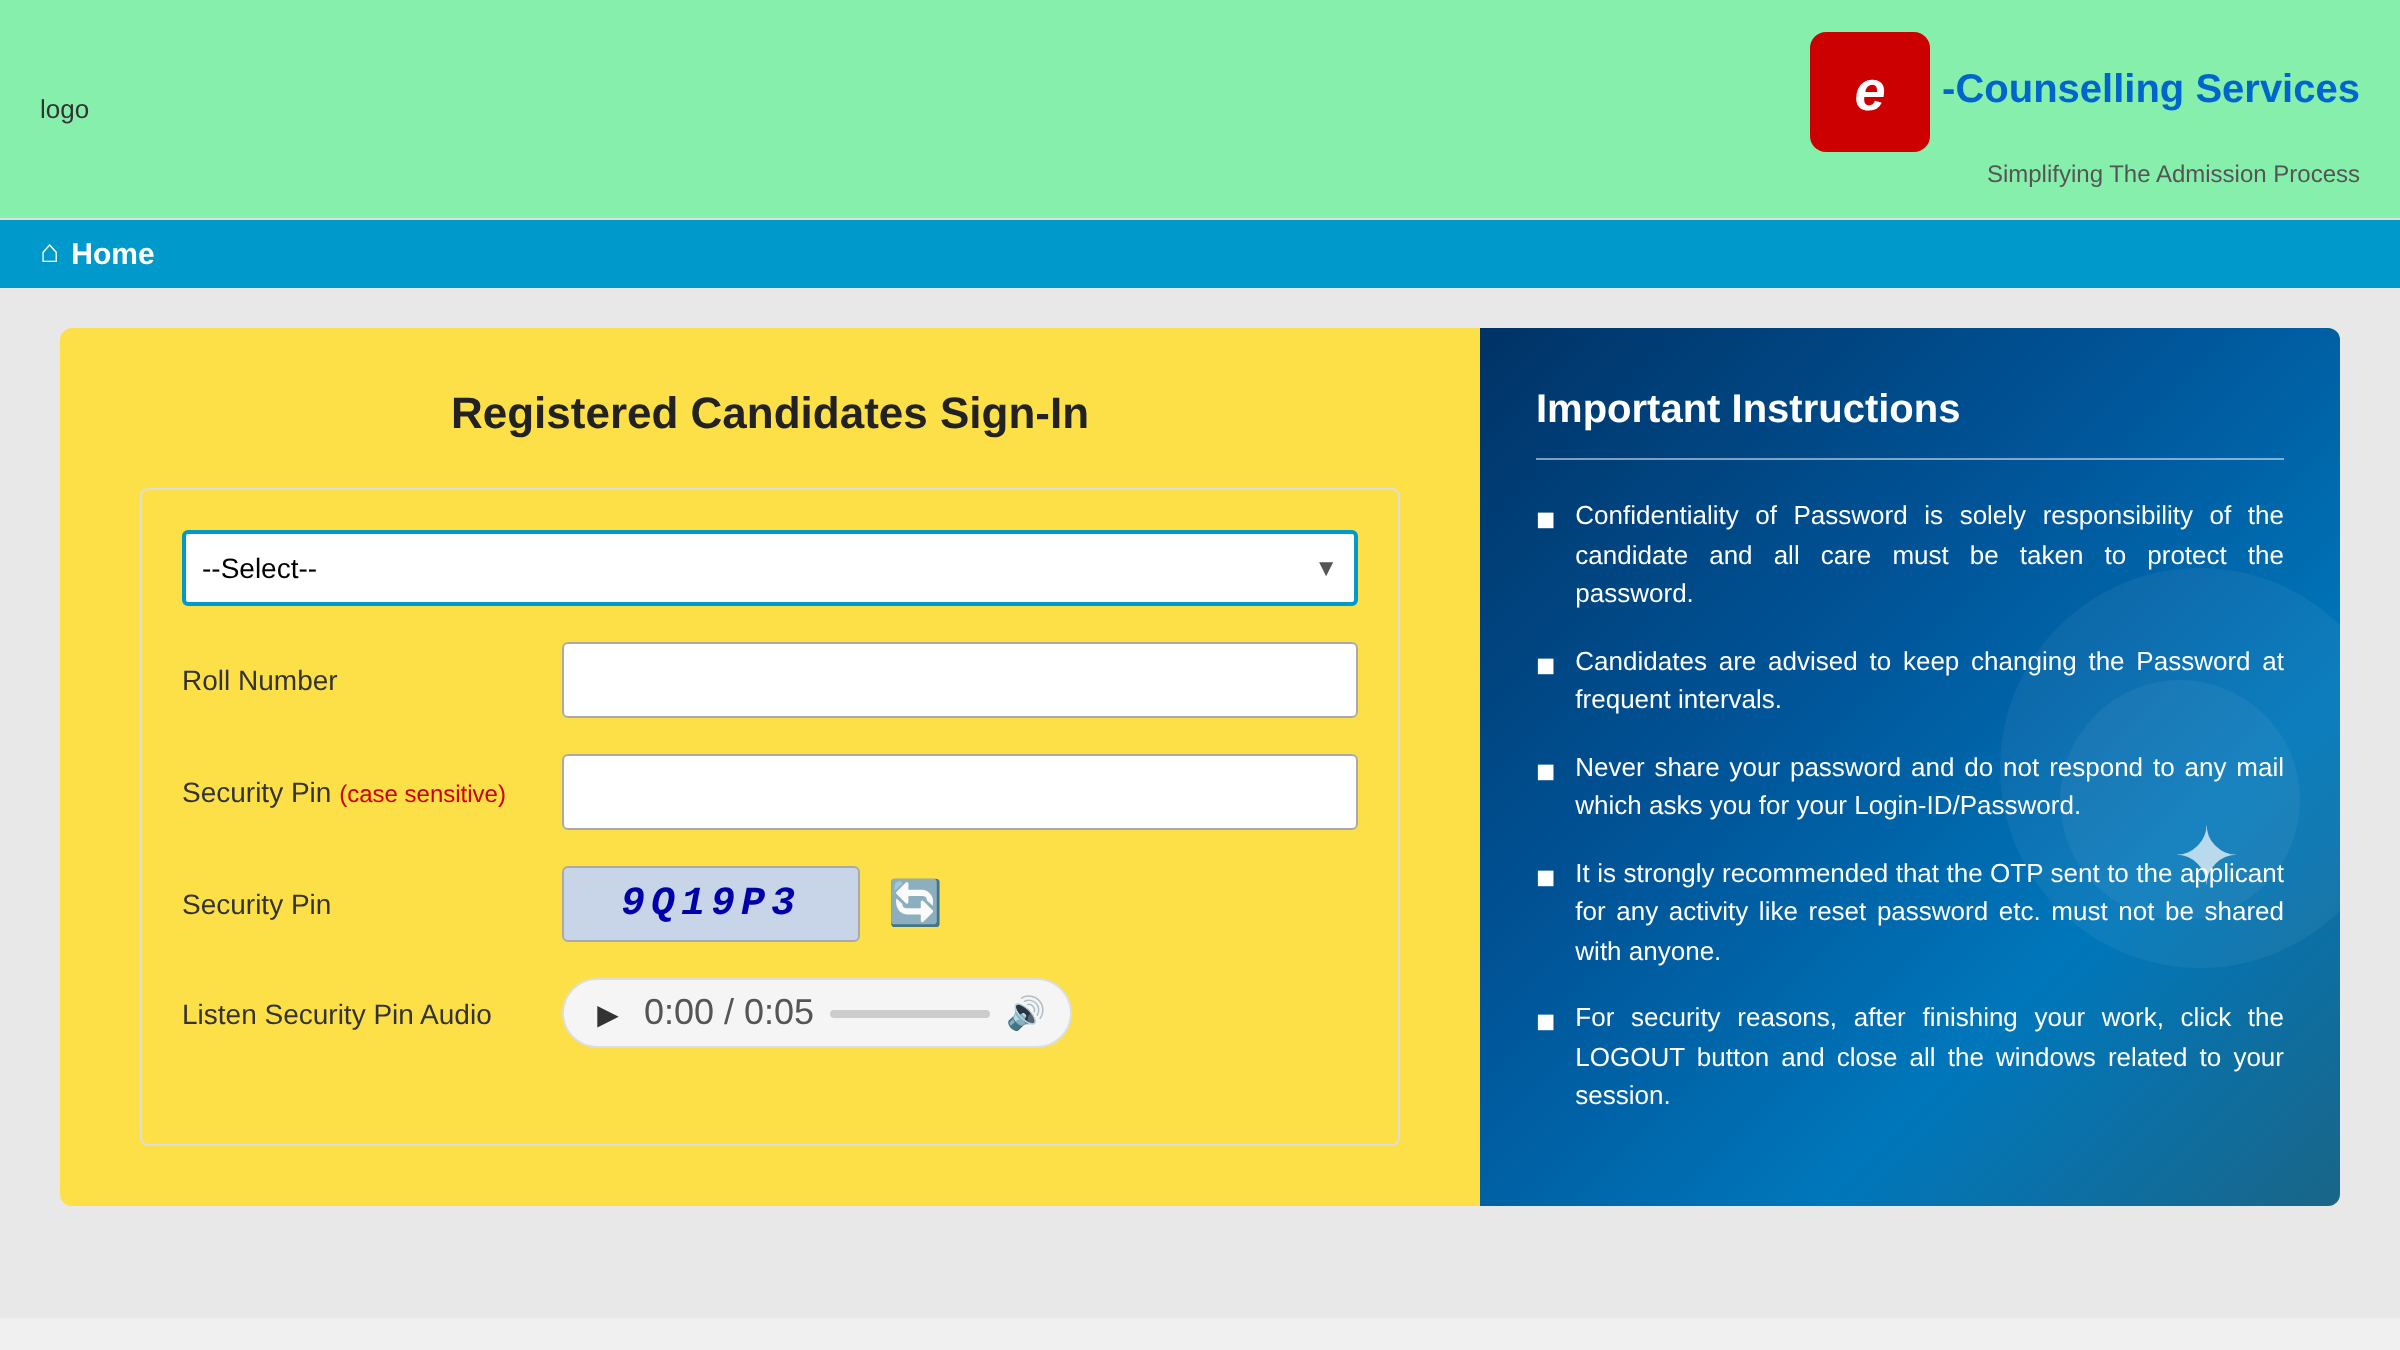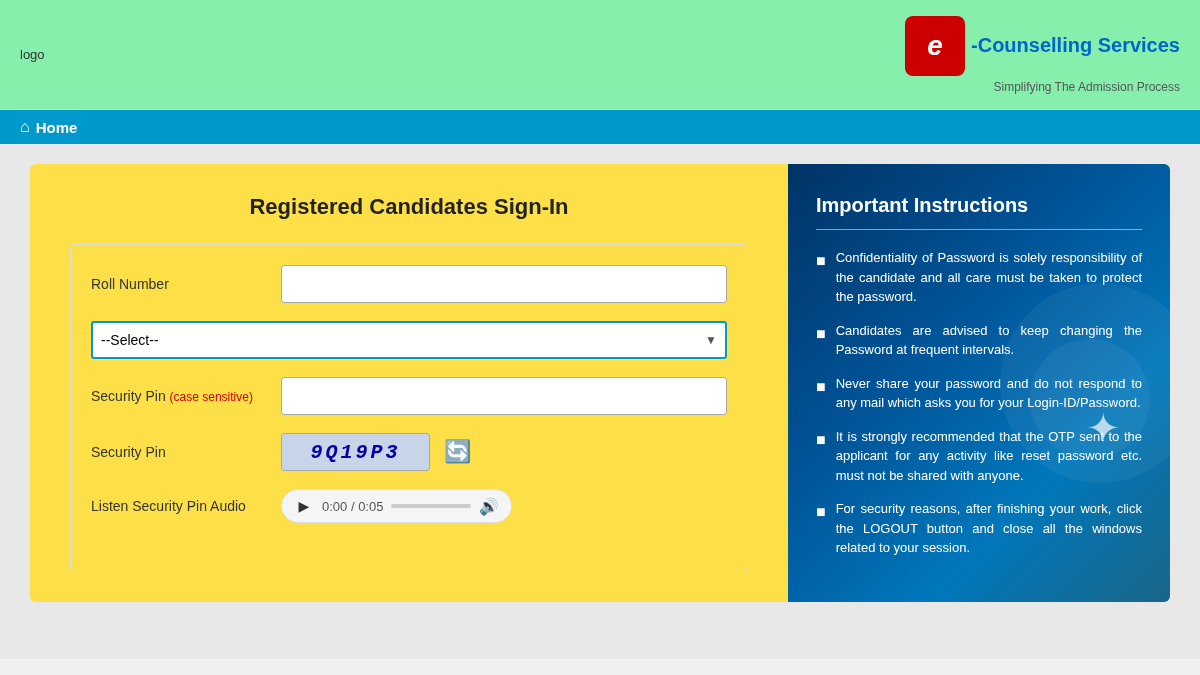--- a/index.html
+++ b/index.html
@@ -208,21 +208,21 @@
       width: 20px;
       height: 20px;
       display: flex;
       align-items: center;
       justify-content: center;
       cursor: pointer;
       font-size: 14px;
       color: #333;
     }
     .audio-time {
-      font-size: 13px;
+      font-size: 18px;
       color: #555;
       white-space: nowrap;
     }
     .audio-progress {
       width: 80px;
       height: 4px;
       background: #ccc;
       border-radius: 2px;
       position: relative;
     }
@@ -233,21 +233,21 @@
       border-radius: 2px;
     }
     .audio-volume {
       font-size: 16px;
       color: #333;
       cursor: pointer;
     }
 
     
     .instructions-panel {
-      width: 382px;
+      width: 430px;
       background: linear-gradient(135deg, #003366 0%, #005599 40%, #0077bb 70%, #1a6688 100%);
       padding: 30px 28px;
       color: #fff;
       position: relative;
       overflow: hidden;
     }
     .instructions-panel::before {
       content: '';
       position: absolute;
       right: -30px;
@@ -326,29 +326,29 @@
 </div>
 
 <div class="main-container">
   <div class="content-box">
 
     <div class="form-panel">
       <div class="form-title">Registered Candidates Sign-In</div>
       <div class="form-inner">
 
         <div class="form-row">
-          <label class="form-label">Roll Number</label>
-          <input type="text" class="form-control" style="">
-        </div>
-
-        <div class="form-row">
           <div class="select-wrapper">
             <select class="select-control"><option>--Select--</option><option>Option 1</option><option>Option 2</option></select>
             <span class="select-arrow">▼</span>
           </div>
+        </div>
+
+        <div class="form-row">
+          <label class="form-label">Roll Number</label>
+          <input type="text" class="form-control" style="">
         </div>
 
 
         <div class="form-row">
           <label class="form-label">
             <span>Security Pin</span>
             <span class="case-note">(case sensitive)</span>
           </label>
           <input type="text" class="form-control" style="">
         </div>

